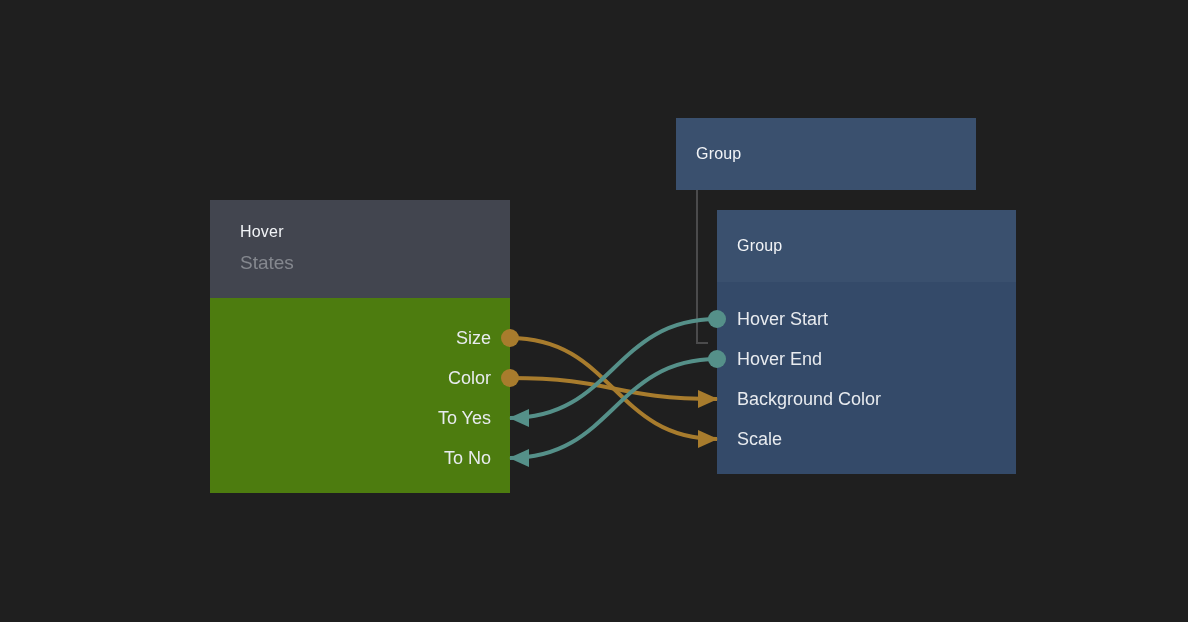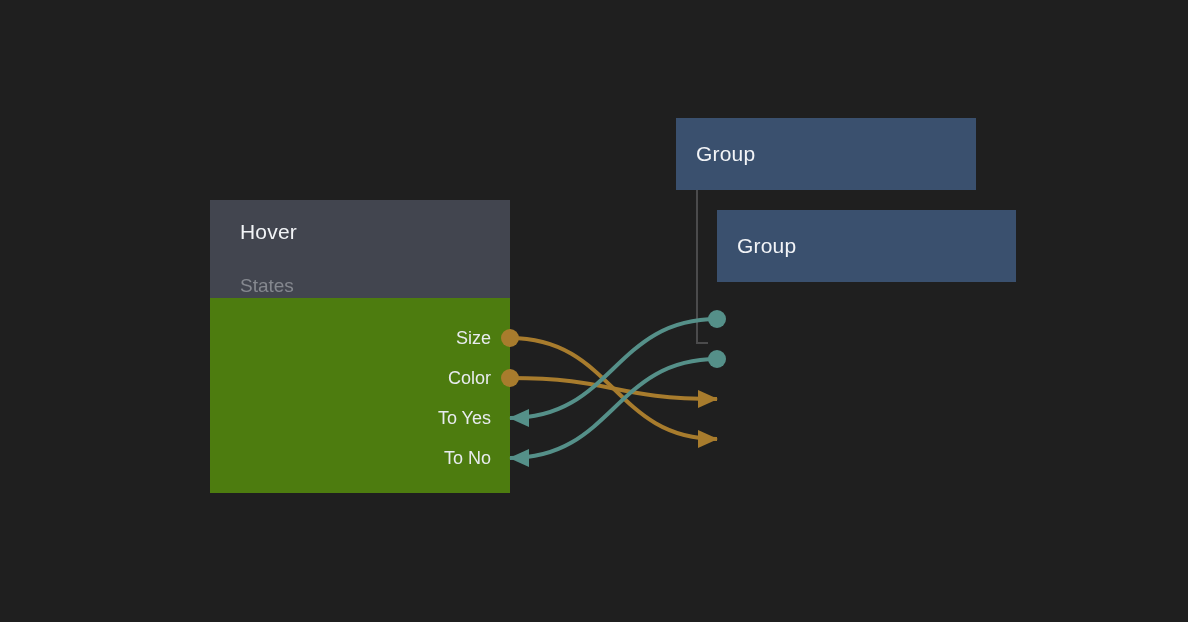--- a/index.html
+++ b/index.html
@@ -3,22 +3,22 @@
 <meta charset="utf-8">
 <style>
   html,body{margin:0;padding:0;background:#1f1f1f;}
   .canvas{position:relative;width:1188px;height:622px;background:#1f1f1f;overflow:hidden;
           font-family:"Liberation Sans",sans-serif;}
   .node{position:absolute;}
   
   #node-hover-states{left:210px;top:200px;width:300px;}
   #node-hover-states .node-header{background:#42454f;height:98px;box-sizing:border-box;padding:19px 30px;}
   #node-hover-states .node-body{background:#4d7c0f;height:195px;box-sizing:border-box;padding-top:20px;}
-  .node-title{font-size:21px;color:#f2f4f7;line-height:26px;letter-spacing:.2px;}
-  .node-subtitle{font-size:19px;color:#85888f;line-height:24px;margin-top:29px;}
+  .node-title{font-size:16px;color:#f2f4f7;line-height:26px;letter-spacing:.2px;}
+  .node-subtitle{font-size:19px;color:#85888f;line-height:24px;margin-top:6px;}
   
   #node-group-collapsed{left:676px;top:118px;width:300px;height:72px;background:#3a506e;
           display:flex;align-items:center;padding-left:20px;box-sizing:border-box;}
   
   #node-group-main{left:717px;top:210px;width:299px;}
   #node-group-main .node-header{background:#3a506e;height:72px;display:flex;align-items:center;
           padding-left:20px;box-sizing:border-box;}
   #node-group-main .node-body{background:#344a69;height:192px;box-sizing:border-box;padding-top:17px;}
   
   .port-row{height:40px;display:flex;align-items:center;position:relative;}
@@ -62,20 +62,38 @@
   </div>
 
   <div class="node" id="node-group-collapsed">
     <div class="node-title">Group</div>
   </div>
 
   <div class="node" id="node-group-main">
     <div class="node-header">
       <div class="node-title">Group</div>
     </div>
+    <div class="node-body ports">
+        <div class="port-row side-left">
+          <span class="port-label">Hover Start</span>
+          <span class="port-anchor"></span>
+        </div>
+        <div class="port-row side-left">
+          <span class="port-label">Hover End</span>
+          <span class="port-anchor"></span>
+        </div>
+        <div class="port-row side-left">
+          <span class="port-label">Background Color</span>
+          <span class="port-anchor"></span>
+        </div>
+        <div class="port-row side-left">
+          <span class="port-label">Scale</span>
+          <span class="port-anchor"></span>
+        </div>
+      </div>
   </div>
 
   <svg id="edges" width="1188" height="622" viewBox="0 0 1188 622">
       <path d="M 697 190 V 343 h 11" stroke="#4b4b4c" stroke-width="2" fill="none"></path>
       <path d="M 510 338 C 613.5 338, 613.5 439, 717 439" stroke="#a87c2d" stroke-width="4" fill="none"></path>
       <path d="M 510 378 C 613.5 378, 613.5 399, 717 399" stroke="#a87c2d" stroke-width="4" fill="none"></path>
       <path d="M 717 319 C 613.5 319, 613.5 418, 510 418" stroke="#559089" stroke-width="4" fill="none"></path>
       <path d="M 717 359 C 613.5 359, 613.5 458, 510 458" stroke="#559089" stroke-width="4" fill="none"></path>
       <circle cx="510" cy="338" r="9" fill="#a87c2d"></circle>
       <circle cx="510" cy="378" r="9" fill="#a87c2d"></circle>

